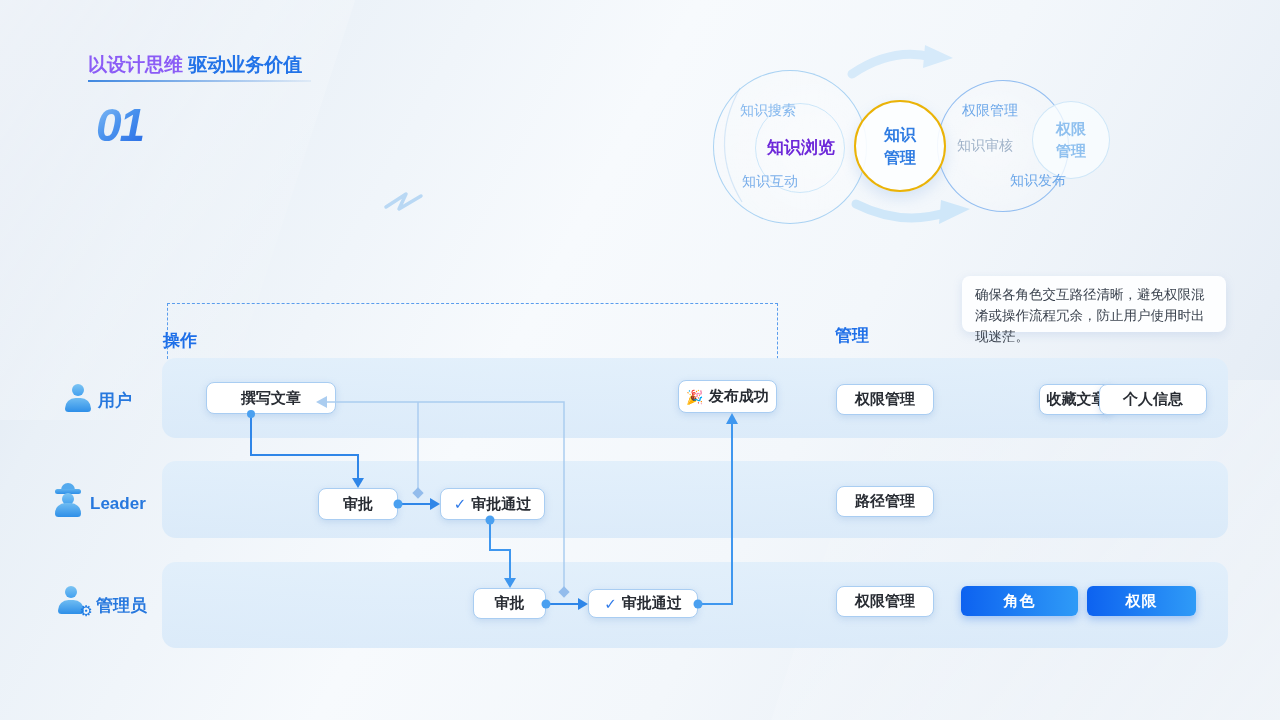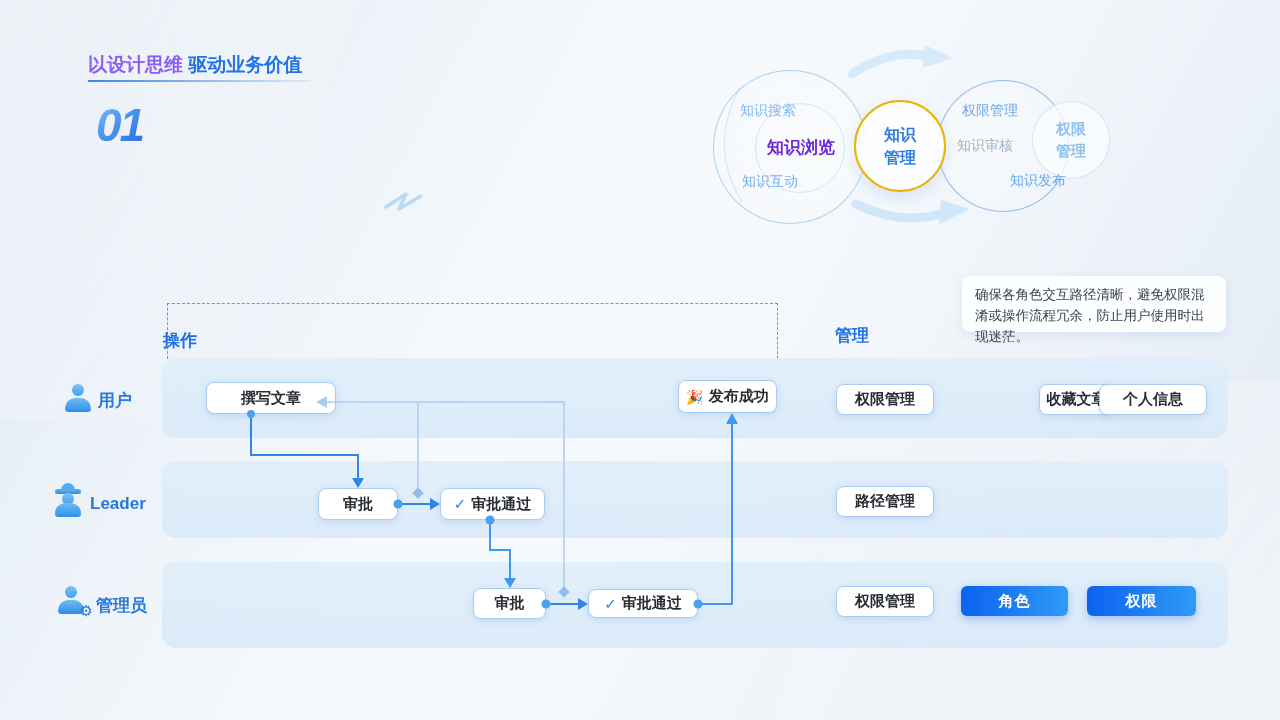--- a/index.html
+++ b/index.html
@@ -109,21 +109,21 @@
   .b-path    { left:836px; top:486px; width:98px;  height:31px; }
   .b-appr2   { left:473px; top:588px; width:73px;  height:31px; }
   .b-pass2   { left:588px; top:589px; width:110px; height:29px; }
   .check { color:#2f7ae8; font-weight:700; }
   .party { font-size:14px; }
 
   .btn-blue { position:absolute; border:none; border-radius:6px; color:#ffffff;
     font-size:15px; font-weight:600; display:flex; align-items:center; justify-content:center;
     background: linear-gradient(90deg,#0d62f0,#2f9bf7); box-shadow:0 3px 8px rgba(35,110,230,.35);
     font-family:inherit; letter-spacing:1px; }
-  .b-role { left:961px; top:586px; width:107px; height:30px; }
+  .b-role { left:961px; top:586px; width:117px; height:30px; }
   .b-perm { left:1087px; top:586px; width:109px; height:30px; }
 
   svg.overlay { position:absolute; left:0; top:0; pointer-events:none; }
 </style>
 </head>
 <body>
 
 <div class="streak1"></div>
 <div class="streak2"></div>
 

